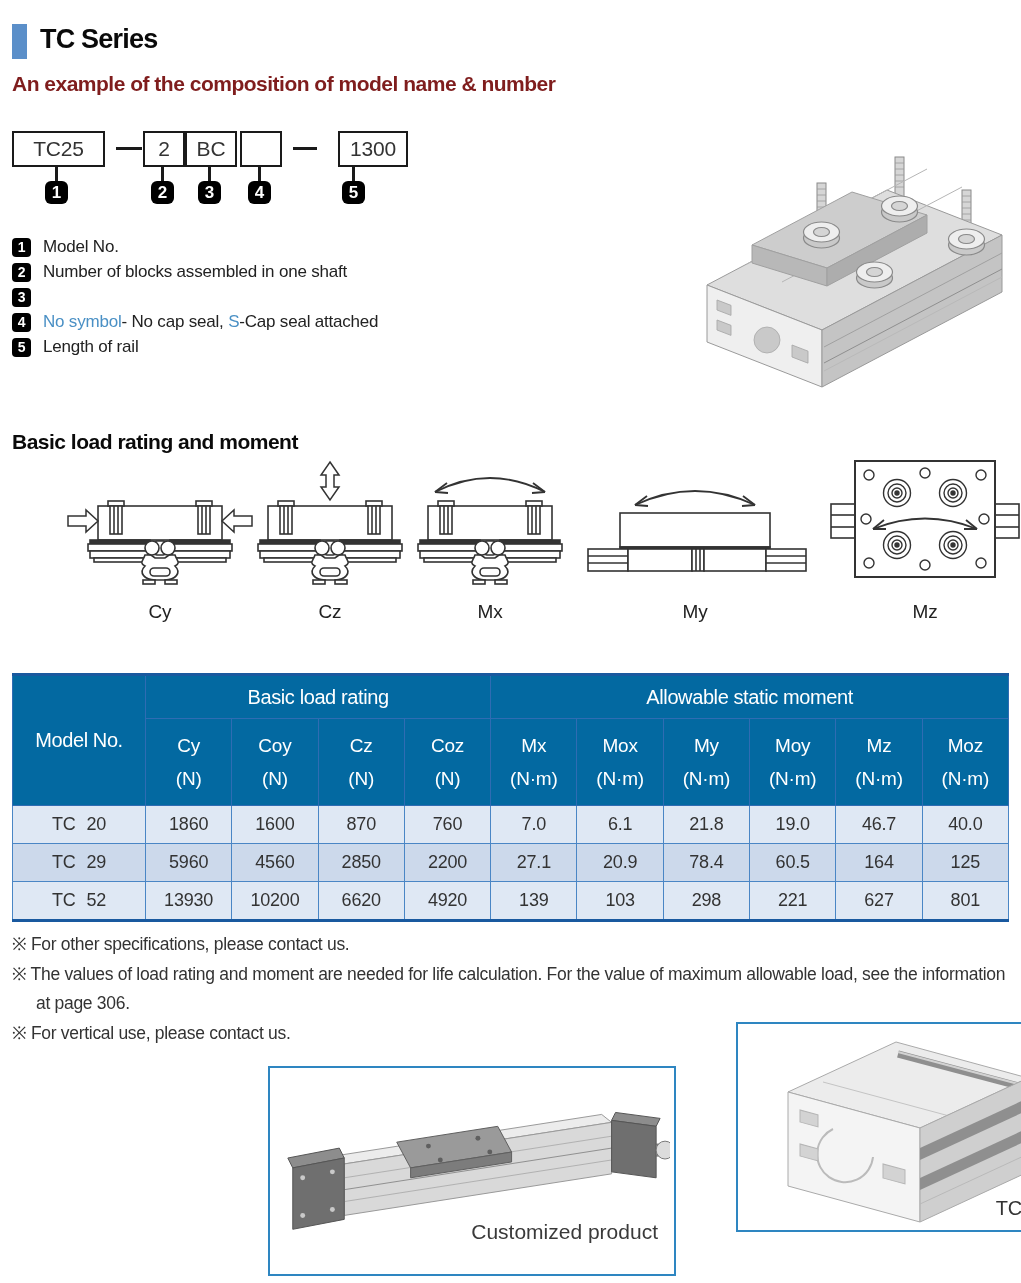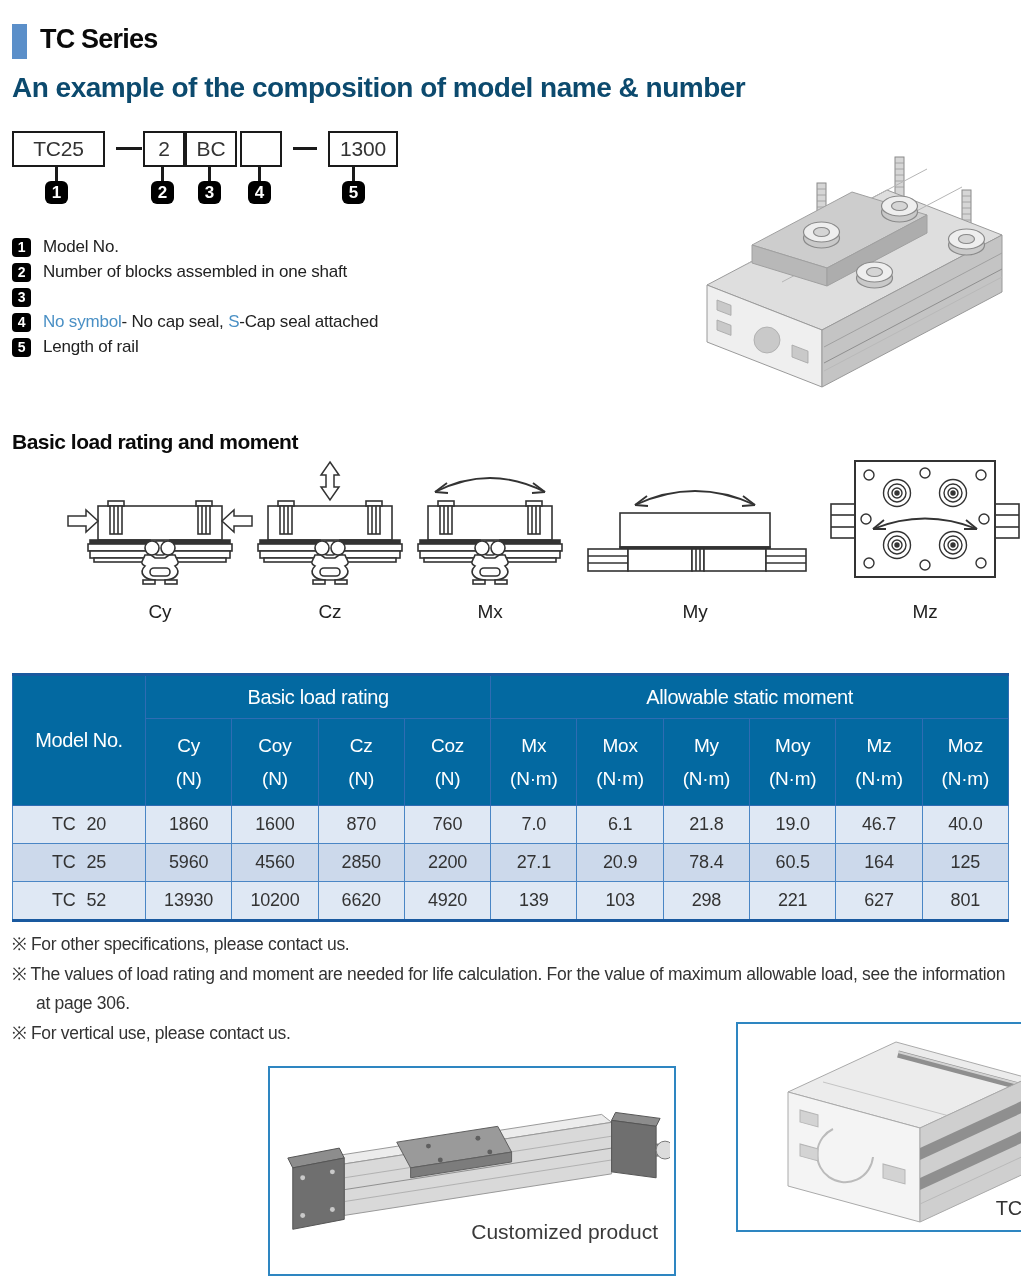--- a/index.html
+++ b/index.html
@@ -6,21 +6,21 @@
   body{
     width:1021px;height:1283px;position:relative;background:#ffffff;
     font-family:"Liberation Sans",sans-serif;overflow:hidden;color:#222;
     letter-spacing:-0.2px;
   }
   .abs{position:absolute;}
 
   
   .accent-bar{left:12px;top:24px;width:15px;height:35px;background:#5b8fc9;}
   .page-title{left:40px;top:24px;font-size:27px;font-weight:700;color:#0a0a0a;letter-spacing:-0.8px;}
-  .intro-heading{left:12px;top:72px;font-size:28px;font-weight:700;color:#0c4a6e;letter-spacing:-0.5px;}
+  .intro-heading{left:12px;top:72px;font-size:21px;font-weight:700;color:#7f1d1d;letter-spacing:-0.5px;}
 
   
   .model-diagram{left:12px;top:131px;width:400px;height:84px;}
   .mbox{position:absolute;top:0;height:32px;border:2px solid #1a1a1a;background:#fff;
     display:flex;align-items:center;justify-content:center;font-size:21px;color:#333;}
   .mdash{position:absolute;top:16px;height:3px;background:#1a1a1a;}
   .mline{position:absolute;top:36px;width:3px;height:14px;background:#1a1a1a;}
   .mbadge{position:absolute;top:50px;width:23px;height:23px;background:#000;border-radius:6px;
     color:#fff;font-size:17px;font-weight:700;display:flex;align-items:center;justify-content:center;}
 
@@ -104,21 +104,21 @@
 <div class="abs page-title">TC Series</div>
 <div class="abs intro-heading">An example of the composition of model name &amp; number</div>
 
 <div class="abs model-diagram">
   <div class="mbox" style="left:0;width:89px">TC25</div>
   <div class="mdash" style="left:104px;width:26px"></div>
   <div class="mbox" style="left:131px;width:38px">2</div>
   <div class="mbox" style="left:173px;width:48px">BC</div>
   <div class="mbox" style="left:228px;width:38px"></div>
   <div class="mdash" style="left:281px;width:24px"></div>
-  <div class="mbox" style="left:316px;width:66px">1300</div>
+  <div class="mbox" style="left:326px;width:66px">1300</div>
 
   <div class="mline" style="left:43px"></div>
   <div class="mline" style="left:149px"></div>
   <div class="mline" style="left:196px"></div>
   <div class="mline" style="left:246px"></div>
   <div class="mline" style="left:340px"></div>
 
   <div class="mbadge" style="left:33px">1</div>
   <div class="mbadge" style="left:139px">2</div>
   <div class="mbadge" style="left:186px">3</div>
@@ -381,21 +381,21 @@
         <td>870</td>
         <td>760</td>
         <td>7.0</td>
         <td>6.1</td>
         <td>21.8</td>
         <td>19.0</td>
         <td>46.7</td>
         <td>40.0</td>
       </tr>
       <tr class="mid">
-        <td class="model-cell">TC 25</td>
+        <td class="model-cell">TC 29</td>
         <td>5960</td>
         <td>4560</td>
         <td>2850</td>
         <td>2200</td>
         <td>27.1</td>
         <td>20.9</td>
         <td>78.4</td>
         <td>60.5</td>
         <td>164</td>
         <td>125</td>

